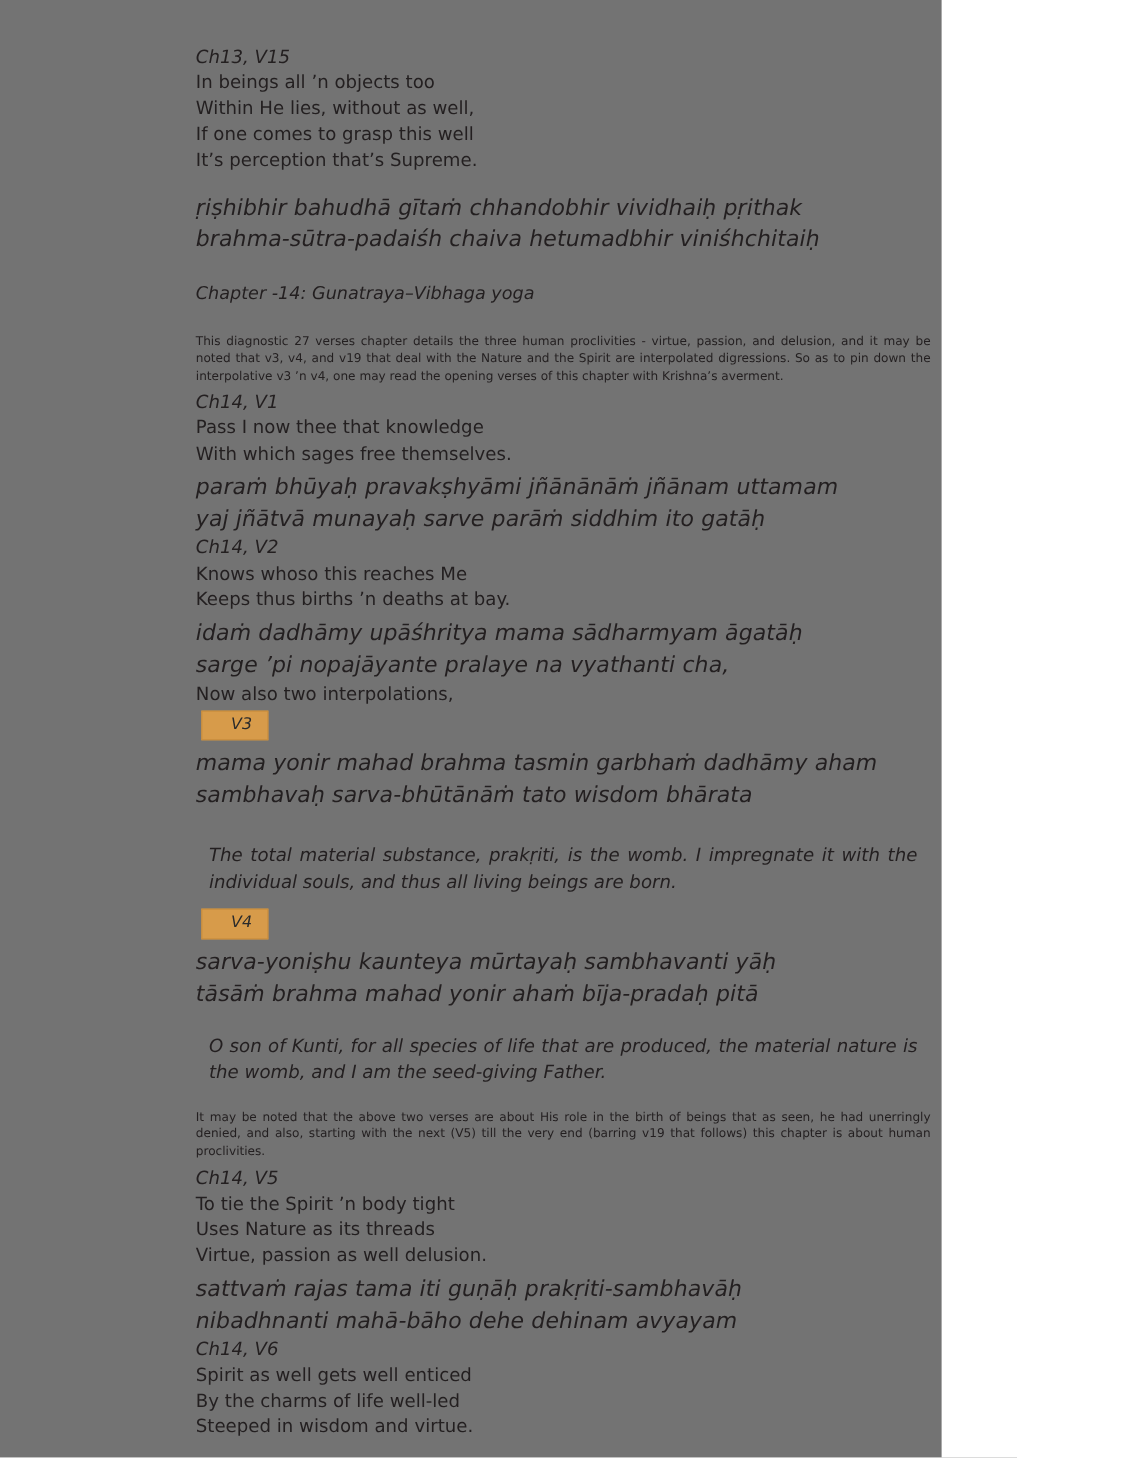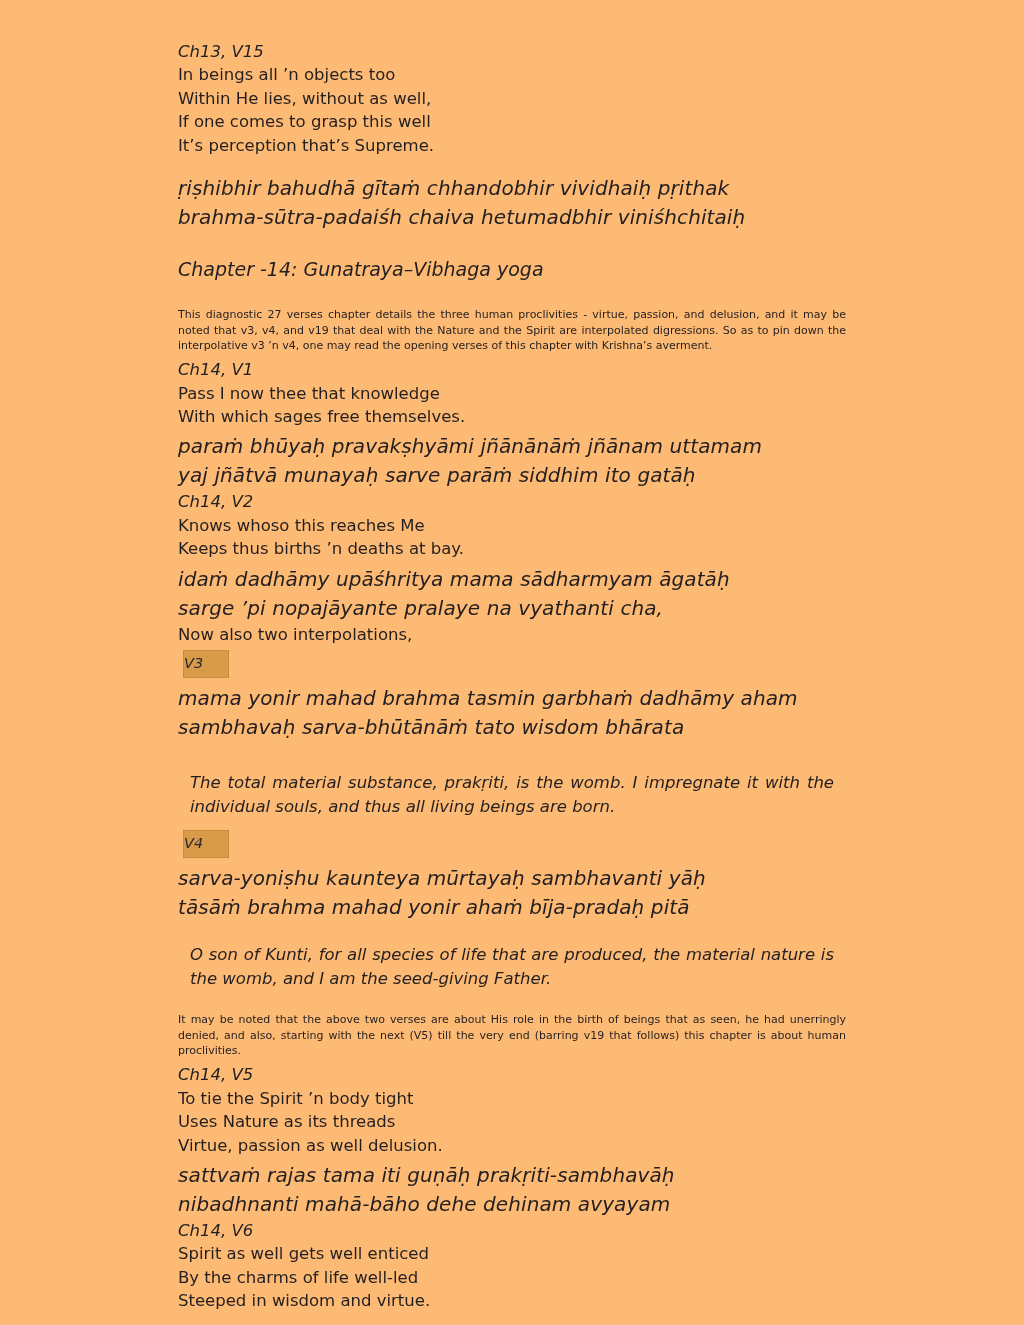--- a/index.html
+++ b/index.html
@@ -5,23 +5,23 @@
   html, body {
     margin: 0;
     padding: 0;
     background: #ffffff;
   }
   body {
     font-family: "DejaVu Sans", sans-serif;
   }
   .page {
     position: relative;
-    width: 1024px;
+    width: 856px;
     height: 1325px;
-    background: #fdba74;
+    background: #737373;
     box-sizing: border-box;
     padding: 40px 178px 40px 178px;
   }
   .content {
     width: 668px;
     color: #231f20;
   }
 
   
   .vref {
@@ -40,21 +40,21 @@
   .sans {
     font-style: italic;
     font-size: 20px;
     line-height: 1.45;
     margin: 0;
     white-space: pre;
     letter-spacing: 0.1px;
   }
   .chapter-title {
     font-style: italic;
-    font-size: 19px;
+    font-size: 16px;
     margin: 0;
     line-height: 1.4;
   }
   .para {
     font-size: 11px;
     line-height: 1.44;
     margin: 0;
     text-align: justify;
   }
   .para-italic {
@@ -69,21 +69,21 @@
   .gap-l { height: 24px; }
   .gap-xs { height: 4px; }
 
   .vtag {
     display: inline-block;
     background: #d79b4a;
     color: #2b2b2b;
     font-style: italic;
     font-size: 14.5px;
     line-height: 1;
-    padding: 5px 14px 6px 0;
+    padding: 5px 14px 6px 26px;
     margin: 0 0 0 5px;
     border: 1px solid #c98d3c;
     box-sizing: border-box;
     min-width: 46px;
   }
   .vtag-wrap { margin: 4px 0 6px 0; }
 </style>
 </head>
 <body>
 

